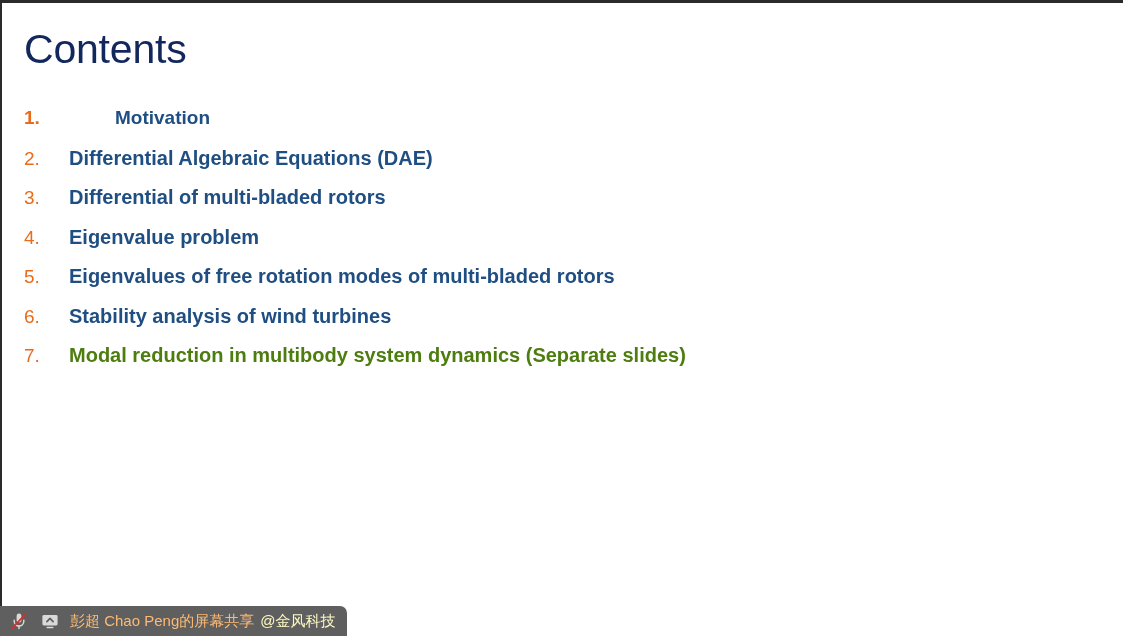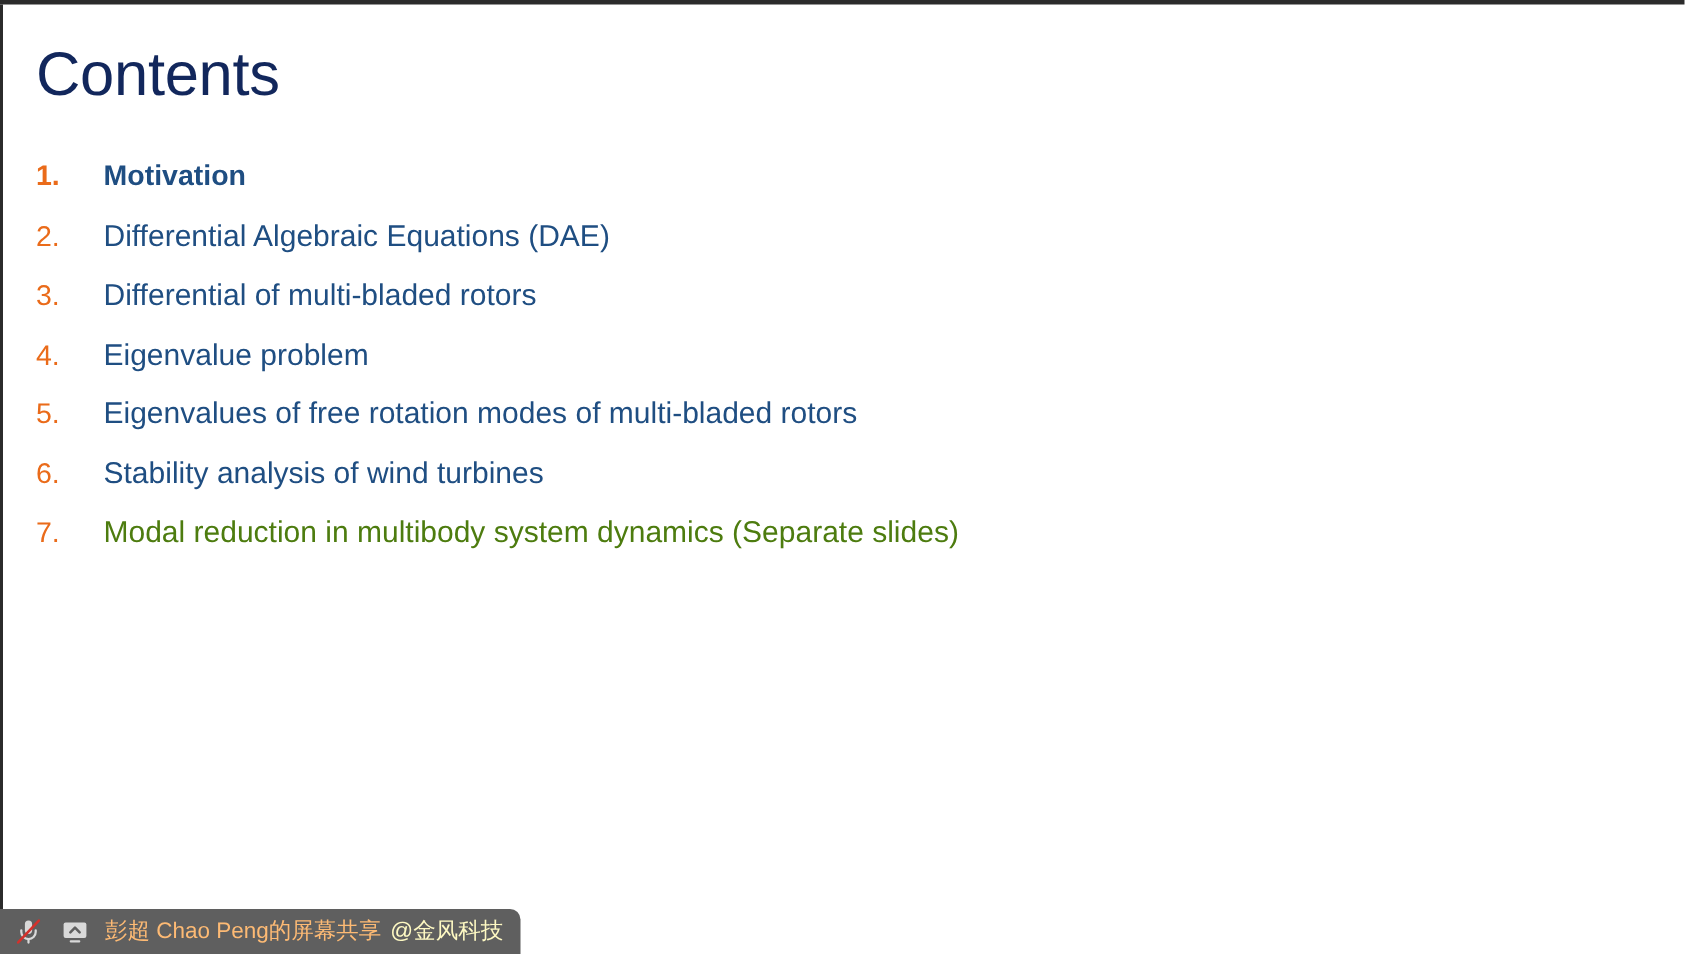--- a/index.html
+++ b/index.html
@@ -70,31 +70,32 @@
     color: #ea6b1a;
     font-size: 19px;
     line-height: 24px;
     font-weight: 400;
   }
 
   .item-label {
     color: #1f4e82;
     font-size: 20px;
     line-height: 24px;
-    font-weight: 400;
+    font-weight: 700;
     white-space: nowrap;
   }
 
   
   .content-item.is-active .item-number {
     font-weight: bold;
   }
   .content-item.is-active .item-label {
     font-weight: bold;
     font-size: 19px;
+    margin-left: 46px;
   }
   .content-item.is-muted .item-label {
     color: #4d7c0f;
   }
 
   
   .share-bar {
     position: absolute;
     left: 0;
     bottom: 0;

